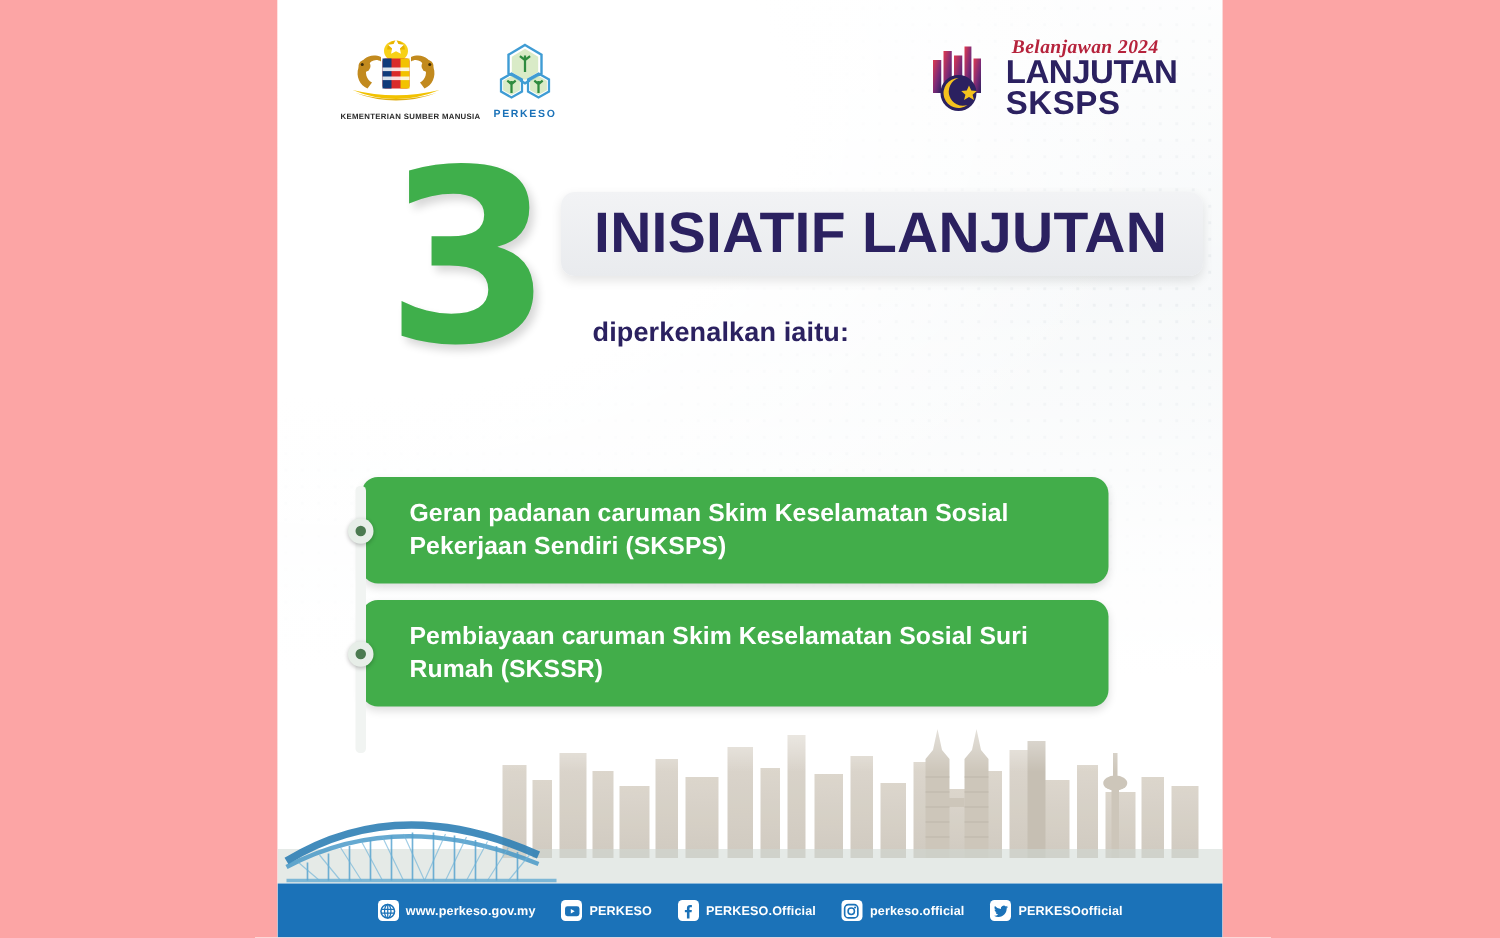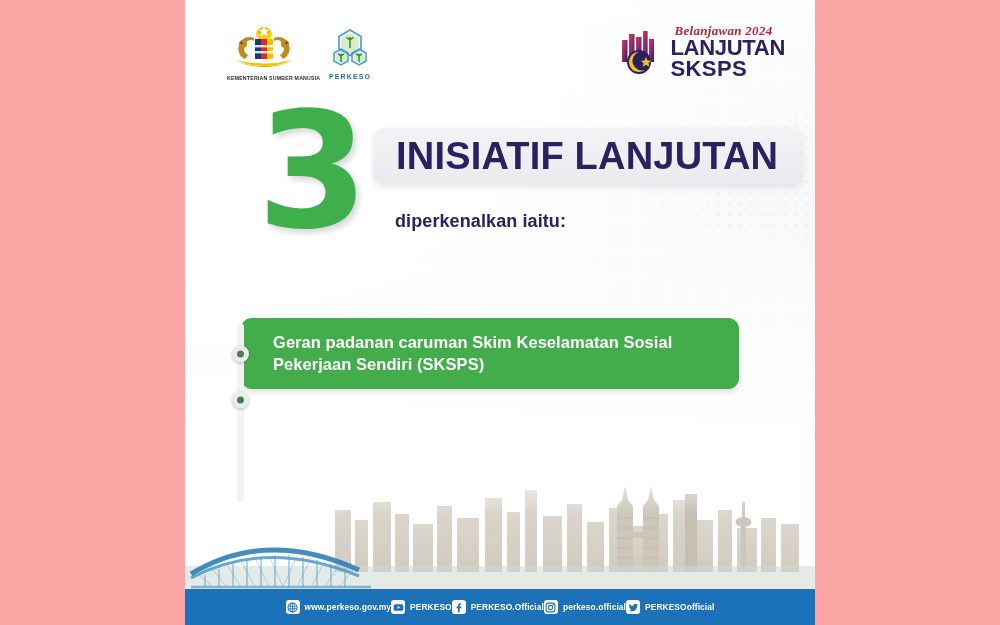--- a/index.html
+++ b/index.html
@@ -158,21 +158,21 @@
   #skyline {
     position:absolute; left:0; bottom:36px; width:630px; height:135px;
     z-index:2; overflow:hidden;
   }
   #skyline svg { display:block; width:630px; height:135px; }
 
   
   #footer {
     position:absolute; left:0; bottom:0; width:630px; height:36px;
     background:#1b72b8; z-index:7;
-    display:flex; align-items:center; justify-content:center; 
+    display:flex; align-items:center; justify-content:center; gap:17px;
     padding:0 14px;
   }
   .social { display:flex; align-items:center; gap:5px; }
   .sicon {
     width:14px; height:14px; border-radius:3px;
     background:#ffffff; display:flex; align-items:center; justify-content:center;
     flex:0 0 auto;
   }
   .sicon svg { display:block; }
   .slabel {
@@ -277,20 +277,23 @@
       <div class="item">
         <div class="bullet"></div>
         <div class="pill">
           <span>Geran padanan caruman Skim Keselamatan Sosial Pekerjaan Sendiri (SKSPS)</span>
         </div>
       </div>
 
 
       <div class="item">
         <div class="bullet"></div>
+        <div class="pill">
+          <span>Pembiayaan caruman Skim Keselamatan Sosial Suri Rumah (SKSSR)</span>
+        </div>
       </div>
     </div>
 
     <div id="skyline">
       <svg viewBox="0 0 630 135" preserveAspectRatio="none">
         <defs>
           <linearGradient id="fade" x1="0" y1="0" x2="0" y2="1">
             <stop offset="0%" stop-color="#ffffff" stop-opacity="1"></stop>
             <stop offset="45%" stop-color="#ffffff" stop-opacity="0"></stop>
           </linearGradient>

